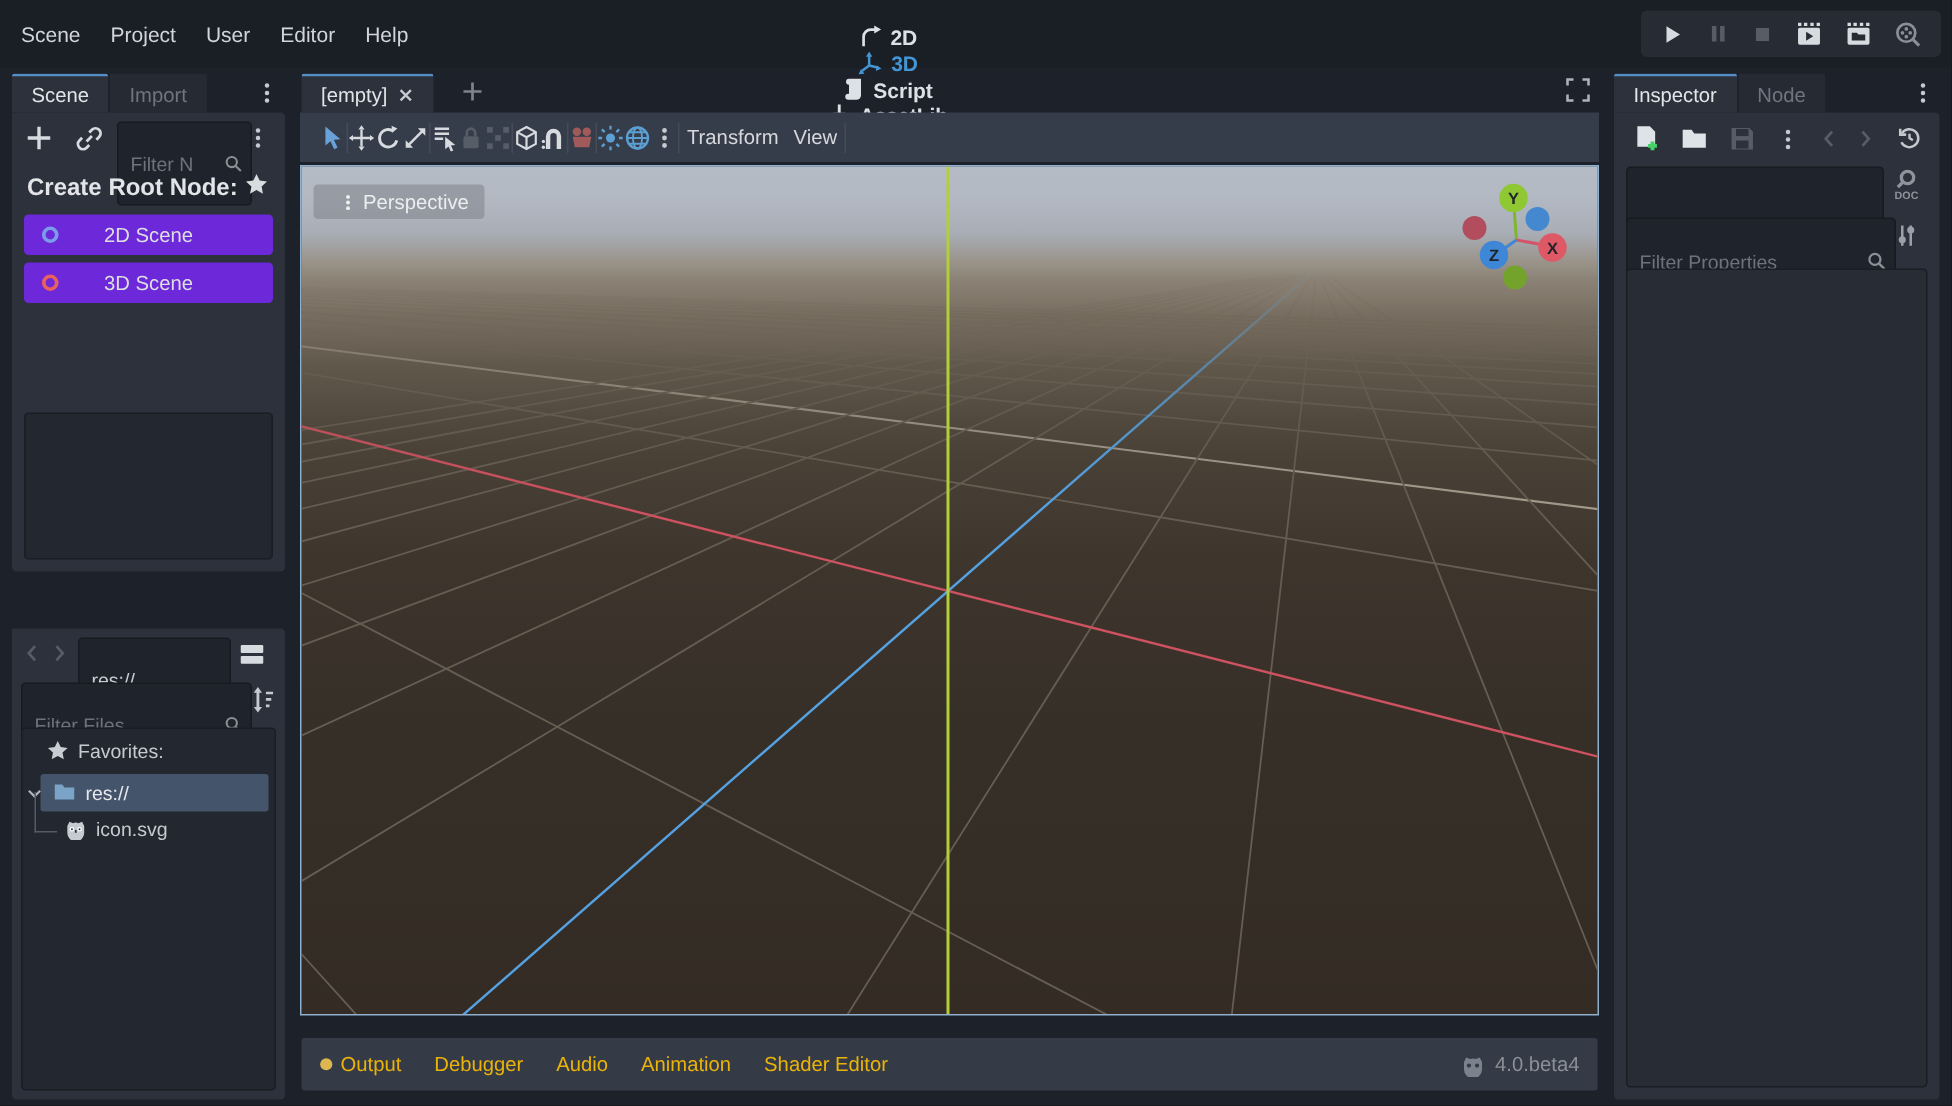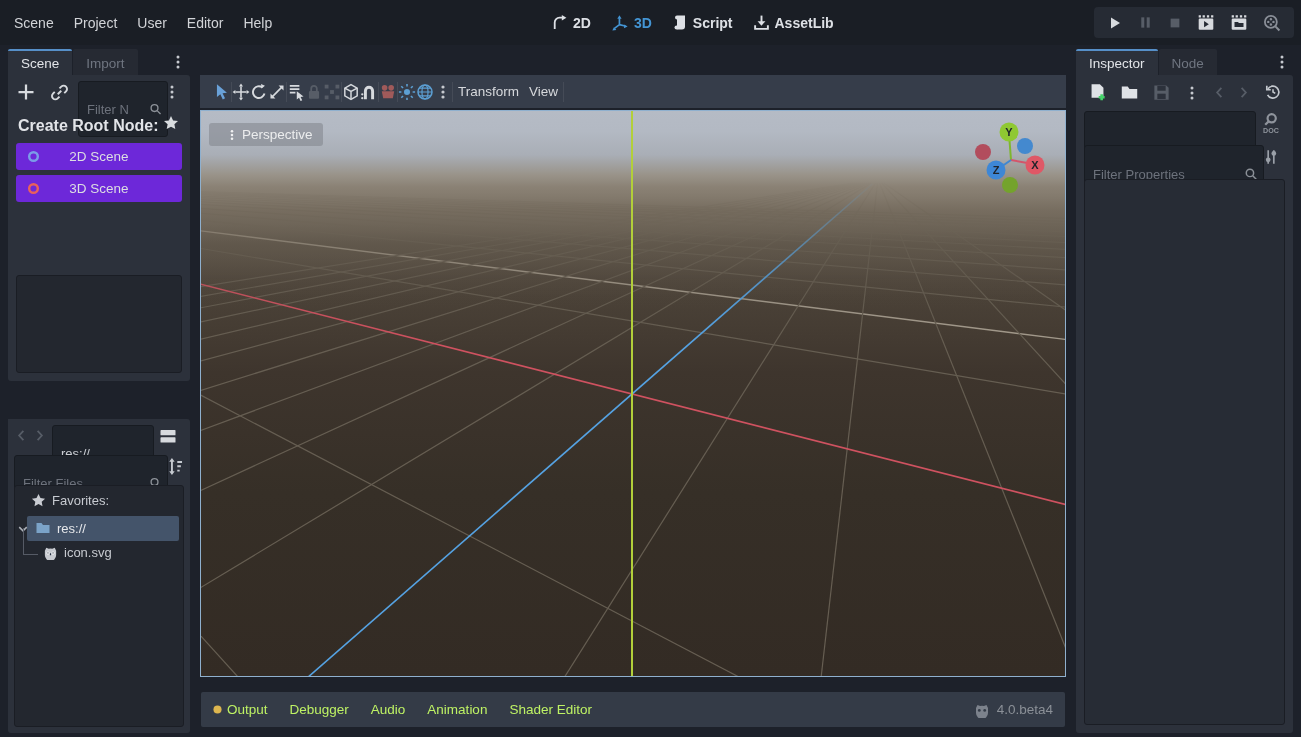--- a/index.html
+++ b/index.html
@@ -42,39 +42,39 @@
   #viewport{left:200px;top:110px;width:864px;height:565px;border:1px solid #8fb0ce;overflow:hidden;
      background:linear-gradient(to bottom,#b5bbc5 0,#9a948b 64px,#756d61 92px,#5d5449 132px,#4a4137 188px,#3e352d 262px,#362f27 382px,#332b24 565px);}
   #fog{left:0;top:0;width:864px;height:565px;pointer-events:none;
      background:linear-gradient(to bottom,#b5bbc5 0,#b3b9c3 20px,#a9aeb6 44px,#999389 64px,
        rgba(138,129,116,.95) 76px,rgba(120,110,96,.72) 100px,rgba(102,93,80,.45) 132px,
        rgba(84,75,64,.2) 168px,rgba(70,62,52,.07) 200px,rgba(60,53,45,0) 235px);}
   #persp{left:8px;top:12px;height:23px;background:rgba(128,132,138,.55);border-radius:3px;
      display:flex;align-items:center;gap:4px;padding:0 10px 0 17px;color:#ecedee;font-size:13.5px;}
   #bottombar{left:201px;top:692px;width:864px;height:35px;background:#343b47;border-radius:2px;
      display:flex;align-items:center;gap:22px;padding:0 12px;box-sizing:border-box;}
-  .bbar-item{color:#bef264;font-size:13.5px;display:flex;align-items:center;gap:5px;}
+  .bbar-item{color:#eab308;font-size:13.5px;display:flex;align-items:center;gap:5px;}
   
   .treerow{position:absolute;display:flex;align-items:center;gap:6px;font-size:13px;color:#c7cad0;}
 </style>
 </head>
 <body>
 
 <div id="app">
 
   <div id="topbar" class="abs flex">
     <div class="flex" style="padding-left:4px;">
       <div class="menu-item">Scene</div>
       <div class="menu-item">Project</div>
       <div class="menu-item">User</div>
       <div class="menu-item">Editor</div>
       <div class="menu-item">Help</div>
     </div>
 
-    <div class="abs flex" style="left:551px;top:0;height:45px;gap:20px;">
+    <div class="abs flex" style="left:551px;top:16px;height:45px;flex-direction:column;">
       <div class="mode-btn">
         <span class="icn" style="width:17px;height:17px;">
           <svg viewBox="0 0 16 16">
               <path d="M3.5 14v-6a4.5 4.5 0 0 1 4.5-4.5h3" fill="none" stroke="currentColor" stroke-width="1.7"></path>
               <path d="M10.2 1l4.3 2.5-4.3 2.5z" fill="currentColor"></path>
             </svg>
         </span>
         <span>2D</span>
       </div>
       <div class="mode-btn active">
@@ -313,20 +313,40 @@
                 <circle cx="10.7" cy="8.4" r=".7" fill="#253040"></circle>
                 <rect x="7.4" y="8.8" width="1.2" height="2.1" fill="#253040"></rect>
               </svg>
           </span>
           <span>icon.svg</span>
         </div>
       </div>
     </div>
   </div>
 
+  <div class="abs tabbar" style="left:201px;top:45px;width:866px;">
+    <div class="tab active">
+      <span>[empty]</span>
+      <span class="icn" style="width:11px;height:11px;color:#c8cbd0;">
+        <svg viewBox="0 0 16 16">
+            <path d="M3 3l10 10M13 3L3 13" stroke="currentColor" stroke-width="2.2"></path>
+          </svg>
+      </span>
+    </div>
+    <span class="icn abs" style="left:106px;top:8px;width:16px;height:16px;color:#7e838d;">
+      <svg viewBox="0 0 16 16">
+          <path d="M8 2v12M2 8h12" stroke="currentColor" stroke-width="1.8" fill="none"></path>
+        </svg>
+    </span>
+    <span class="icn abs" style="left:843px;top:7px;width:16px;height:16px;color:#aeb2b9;">
+      <svg viewBox="0 0 16 16">
+          <path d="M1 5V1h4M11 1h4v4M15 11v4h-4M5 15H1v-4" fill="none" stroke="currentColor" stroke-width="1.7"></path>
+        </svg>
+    </span>
+  </div>
 
   <div id="vp-toolbar" class="abs">
     <span class="icn" style="color:#69a1d8;">
       <svg viewBox="0 0 16 16">
           <path d="M3.5 1.2v11.3l3-2.6 2.2 4.7 2-1-2.2-4.5 3.9-.4z" fill="currentColor"></path>
         </svg>
     </span>
     <span class="sep"></span>
     <span class="icn white">
       <svg viewBox="0 0 16 16">

